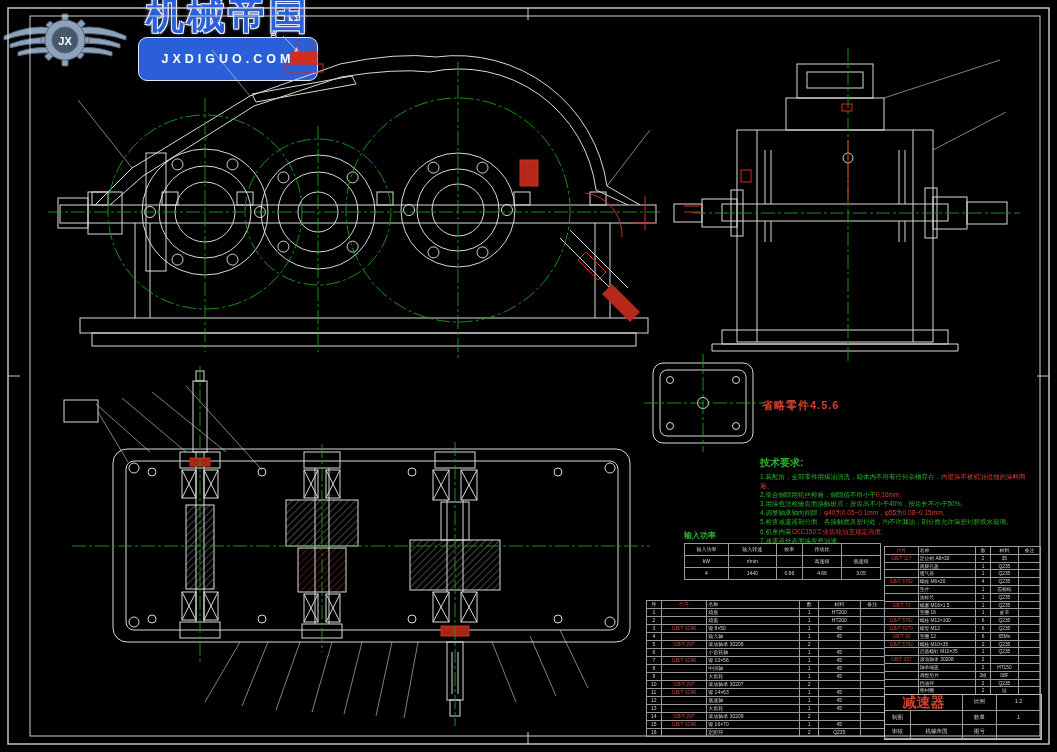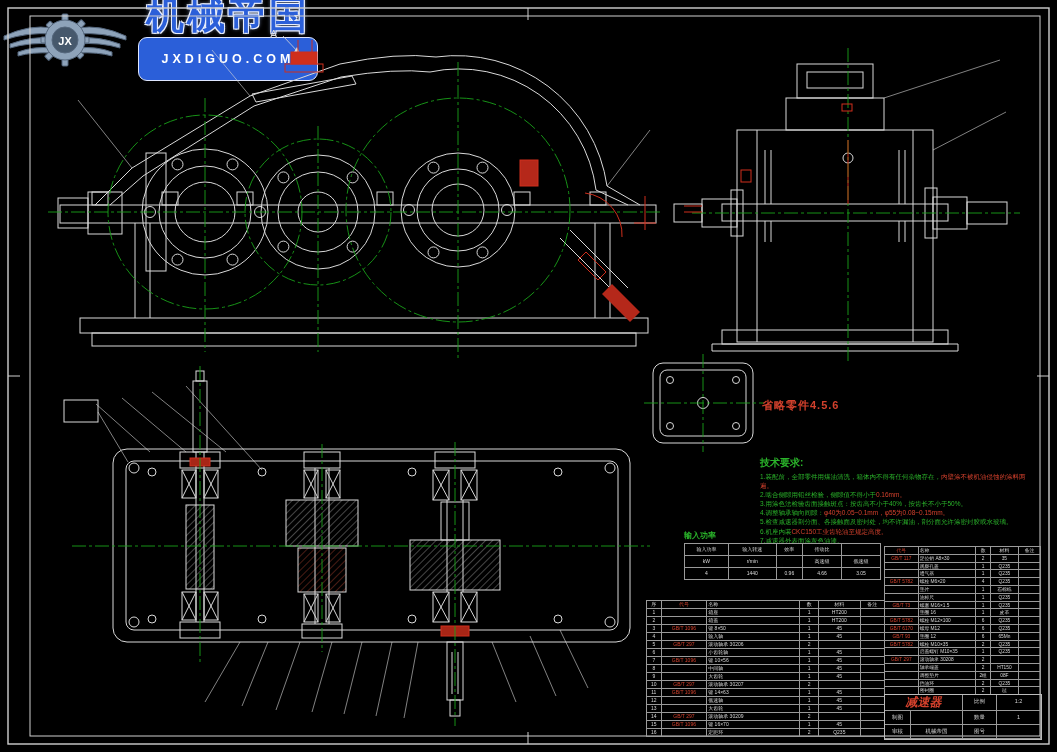--- a/index.html
+++ b/index.html
@@ -42,21 +42,21 @@
   .left .pc:nth-child(2){width:46px;color:#d2402c;}
   .left .pc:nth-child(3){width:94px;text-align:left;padding-left:1px;}
   .left .pc:nth-child(4){width:18px;}
   .left .pc:nth-child(5){width:42px;}
   .left .pc:nth-child(6){width:24px;}
   
   .title-block{left:884px;top:694px;width:156px;border:1px solid #bbb;display:grid;
     grid-template-columns:26px 52px 34px 44px;grid-template-rows:16px 14px 14px;z-index:3;position:absolute;}
   .tb-cell{border-right:0.5px solid #9a9a9a;border-bottom:0.5px solid #9a9a9a;color:#d5d5d5;
     font-size:5.5px;line-height:13px;text-align:center;overflow:hidden;white-space:nowrap;}
-  .tb-name{grid-column:1/3;color:#d2402c;font-size:12px;font-weight:bold;line-height:15px;font-style:italic;}
+  .tb-name{grid-column:1/3;color:#d2402c;font-size:14px;font-weight:bold;line-height:15px;}
   
   .watermark{left:368px;top:344px;width:344px;height:76px;display:flex;align-items:center;gap:8px;z-index:5;}
   .wm-text{display:flex;flex-direction:column;align-items:center;}
   .wm-title{font-size:38px;font-weight:bold;color:#2b5fd9;letter-spacing:3px;line-height:1;
     text-shadow:1px 1px 0 #e8eefc,-1px -1px 0 #e8eefc,1px -1px 0 #e8eefc,-1px 1px 0 #e8eefc,0 0 4px #9fb6e8;}
   .wm-pill{margin-top:3px;background:#2b5fd9;color:#fff;border:1px solid #dfe7ff;border-radius:9px;
     font-size:12.5px;font-weight:bold;letter-spacing:4px;text-align:center;padding:14px 0;width:178px;}
 </style>
 </head>
 <body>

